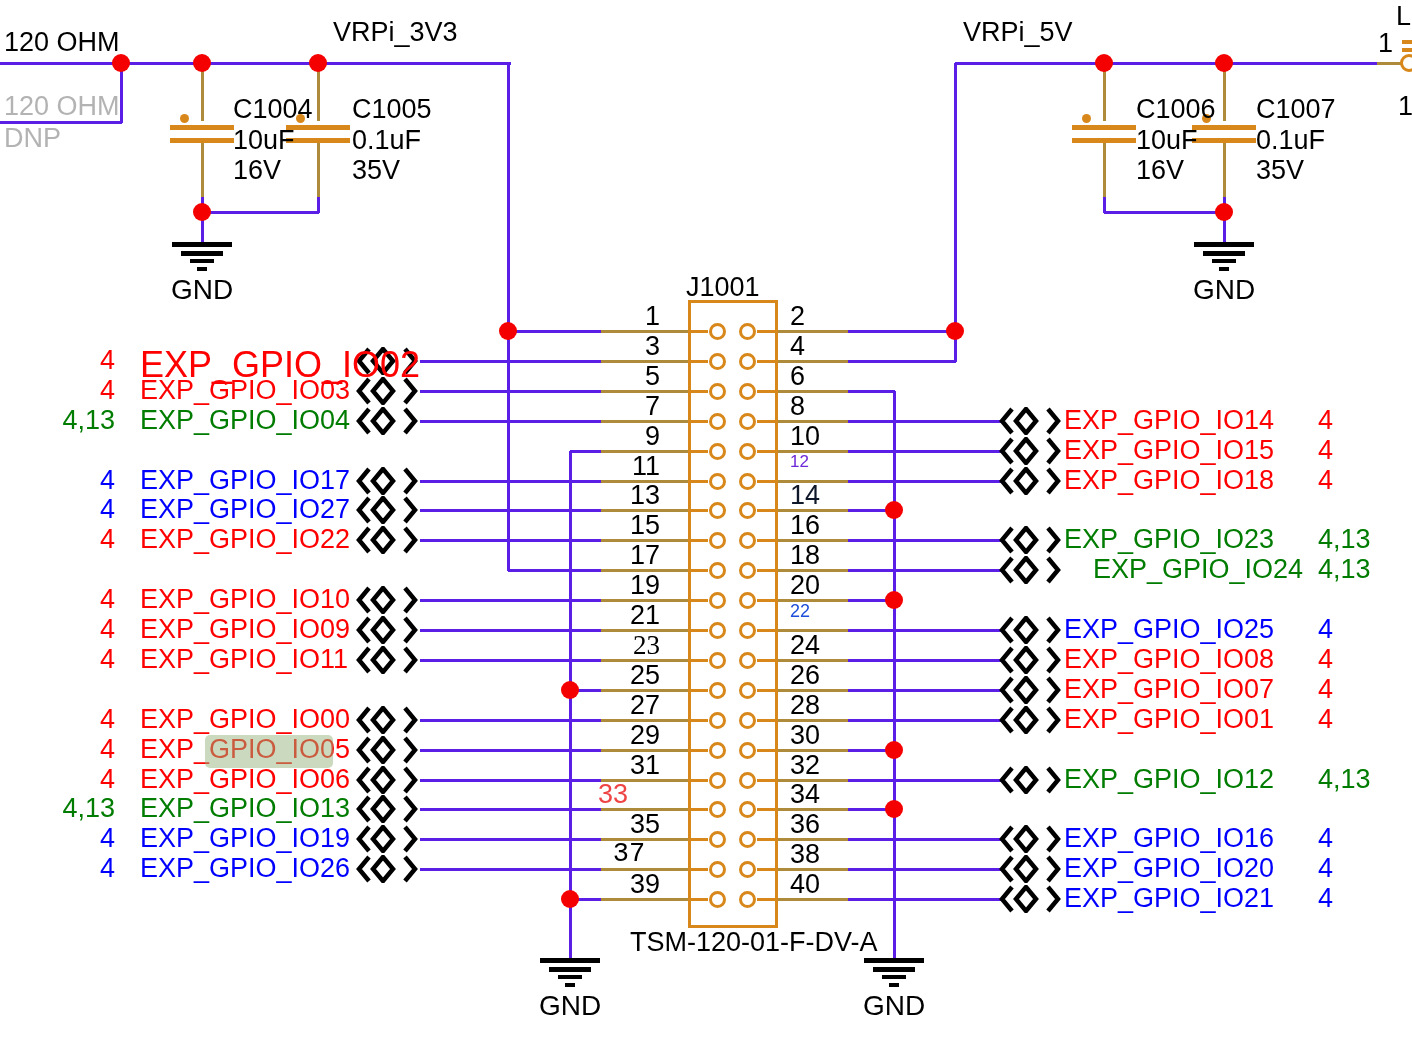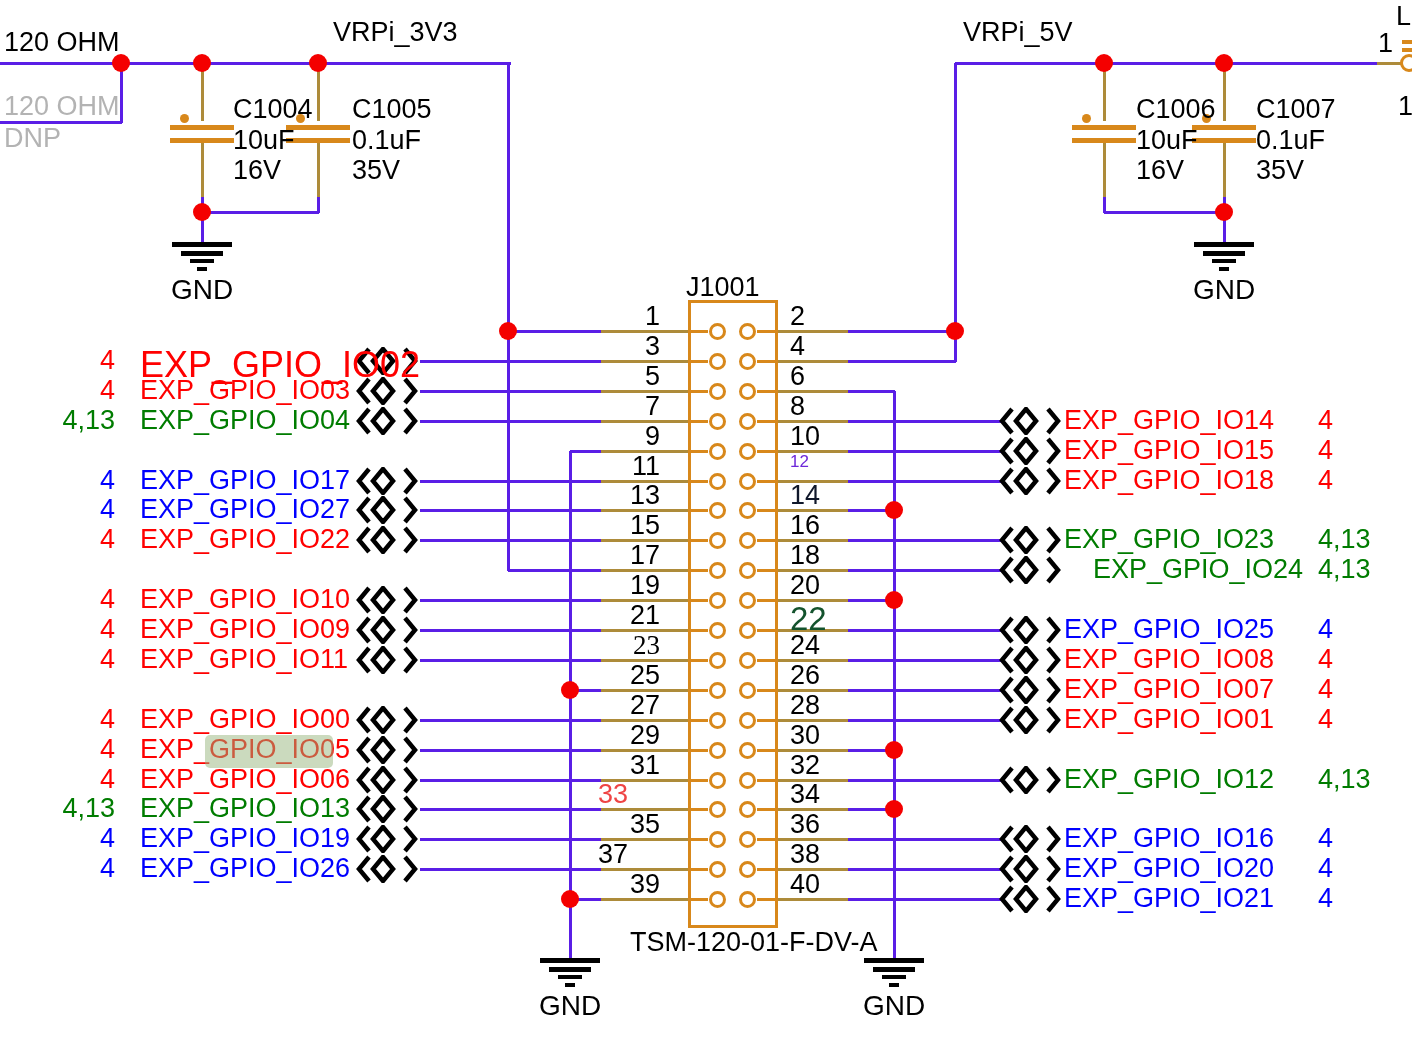--- a/index.html
+++ b/index.html
@@ -183,21 +183,21 @@
     <div class="circ" style="left: 738.5px; top: 591.5px; width: 17px; height: 17px; border: 3px solid rgb(216, 136, 27); z-index: 3;"></div>
     <div class="t" style="left: 598px; top: 572px; width: 62px; text-align: right; color: rgb(0, 0, 0); font-size: 27px;">19</div>
     <div class="t" style="left: 790px; top: 572px; width: 62px; text-align: left; color: rgb(0, 0, 0); font-size: 27px;">20</div>
     <div class="seg" style="left: 600px; top: 628.5px; width: 88px; height: 3px; background: rgb(173, 139, 58);"></div>
     <div class="seg" style="left: 778px; top: 628.5px; width: 70px; height: 3px; background: rgb(173, 139, 58);"></div>
     <div class="seg" style="left: 688px; top: 628.5px; width: 20px; height: 3px; background: rgb(216, 136, 27);"></div>
     <div class="seg" style="left: 757px; top: 628.5px; width: 21px; height: 3px; background: rgb(216, 136, 27);"></div>
     <div class="circ" style="left: 708.5px; top: 621.5px; width: 17px; height: 17px; border: 3px solid rgb(216, 136, 27); z-index: 3;"></div>
     <div class="circ" style="left: 738.5px; top: 621.5px; width: 17px; height: 17px; border: 3px solid rgb(216, 136, 27); z-index: 3;"></div>
     <div class="t" style="left: 598px; top: 602px; width: 62px; text-align: right; color: rgb(0, 0, 0); font-size: 27px;">21</div>
-    <div class="t" style="left: 790px; top: 602px; width: 62px; text-align: left; color: #14532d; font-size: 33px;">22</div>
+    <div class="t" style="left: 790px; top: 602px; width: 62px; text-align: left; color: #1d4ed8; font-size: 18px;">22</div>
     <div class="seg" style="left: 600px; top: 658.5px; width: 88px; height: 3px; background: rgb(173, 139, 58);"></div>
     <div class="seg" style="left: 778px; top: 658.5px; width: 70px; height: 3px; background: rgb(173, 139, 58);"></div>
     <div class="seg" style="left: 688px; top: 658.5px; width: 20px; height: 3px; background: rgb(216, 136, 27);"></div>
     <div class="seg" style="left: 757px; top: 658.5px; width: 21px; height: 3px; background: rgb(216, 136, 27);"></div>
     <div class="circ" style="left: 708.5px; top: 651.5px; width: 17px; height: 17px; border: 3px solid rgb(216, 136, 27); z-index: 3;"></div>
     <div class="circ" style="left: 738.5px; top: 651.5px; width: 17px; height: 17px; border: 3px solid rgb(216, 136, 27); z-index: 3;"></div>
     <div class="t" style="left: 598px; top: 632px; width: 62px; text-align: right; color: rgb(0, 0, 0); font-size: 27px; font-family: Liberation Serif, serif;">23</div>
     <div class="t" style="left: 790px; top: 632px; width: 62px; text-align: left; color: rgb(0, 0, 0); font-size: 27px;">24</div>
     <div class="seg" style="left: 600px; top: 688.5px; width: 88px; height: 3px; background: rgb(173, 139, 58);"></div>
     <div class="seg" style="left: 778px; top: 688.5px; width: 70px; height: 3px; background: rgb(173, 139, 58);"></div>
@@ -246,21 +246,21 @@
     <div class="circ" style="left: 708.5px; top: 830.5px; width: 17px; height: 17px; border: 3px solid rgb(216, 136, 27); z-index: 3;"></div>
     <div class="circ" style="left: 738.5px; top: 830.5px; width: 17px; height: 17px; border: 3px solid rgb(216, 136, 27); z-index: 3;"></div>
     <div class="t" style="left: 598px; top: 811px; width: 62px; text-align: right; color: rgb(0, 0, 0); font-size: 27px;">35</div>
     <div class="t" style="left: 790px; top: 811px; width: 62px; text-align: left; color: rgb(0, 0, 0); font-size: 27px;">36</div>
     <div class="seg" style="left: 600px; top: 867.5px; width: 88px; height: 3px; background: rgb(173, 139, 58);"></div>
     <div class="seg" style="left: 778px; top: 867.5px; width: 70px; height: 3px; background: rgb(173, 139, 58);"></div>
     <div class="seg" style="left: 688px; top: 867.5px; width: 20px; height: 3px; background: rgb(216, 136, 27);"></div>
     <div class="seg" style="left: 757px; top: 867.5px; width: 21px; height: 3px; background: rgb(216, 136, 27);"></div>
     <div class="circ" style="left: 708.5px; top: 860.5px; width: 17px; height: 17px; border: 3px solid rgb(216, 136, 27); z-index: 3;"></div>
     <div class="circ" style="left: 738.5px; top: 860.5px; width: 17px; height: 17px; border: 3px solid rgb(216, 136, 27); z-index: 3;"></div>
-    <div class="t" style="left: 598px; top: 841px; width: 62px; text-align: left; color: rgb(0, 0, 0); font-size: 27px;">37</div>
+    <div class="t" style="left: 598px; top: 841px; width: 62px; text-align: center; color: rgb(0, 0, 0); font-size: 27px; font-family: Liberation Mono, monospace;">37</div>
     <div class="t" style="left: 790px; top: 841px; width: 62px; text-align: left; color: rgb(0, 0, 0); font-size: 27px;">38</div>
     <div class="seg" style="left: 600px; top: 897.5px; width: 88px; height: 3px; background: rgb(173, 139, 58);"></div>
     <div class="seg" style="left: 778px; top: 897.5px; width: 70px; height: 3px; background: rgb(173, 139, 58);"></div>
     <div class="seg" style="left: 688px; top: 897.5px; width: 20px; height: 3px; background: rgb(216, 136, 27);"></div>
     <div class="seg" style="left: 757px; top: 897.5px; width: 21px; height: 3px; background: rgb(216, 136, 27);"></div>
     <div class="circ" style="left: 708.5px; top: 890.5px; width: 17px; height: 17px; border: 3px solid rgb(216, 136, 27); z-index: 3;"></div>
     <div class="circ" style="left: 738.5px; top: 890.5px; width: 17px; height: 17px; border: 3px solid rgb(216, 136, 27); z-index: 3;"></div>
     <div class="t" style="left: 598px; top: 871px; width: 62px; text-align: right; color: rgb(0, 0, 0); font-size: 27px;">39</div>
     <div class="t" style="left: 790px; top: 871px; width: 62px; text-align: left; color: rgb(0, 0, 0); font-size: 27px;">40</div>
     <div class="seg" style="left: 508px; top: 329.5px; width: 93px; height: 3px; background: rgb(90, 30, 230);"></div>

